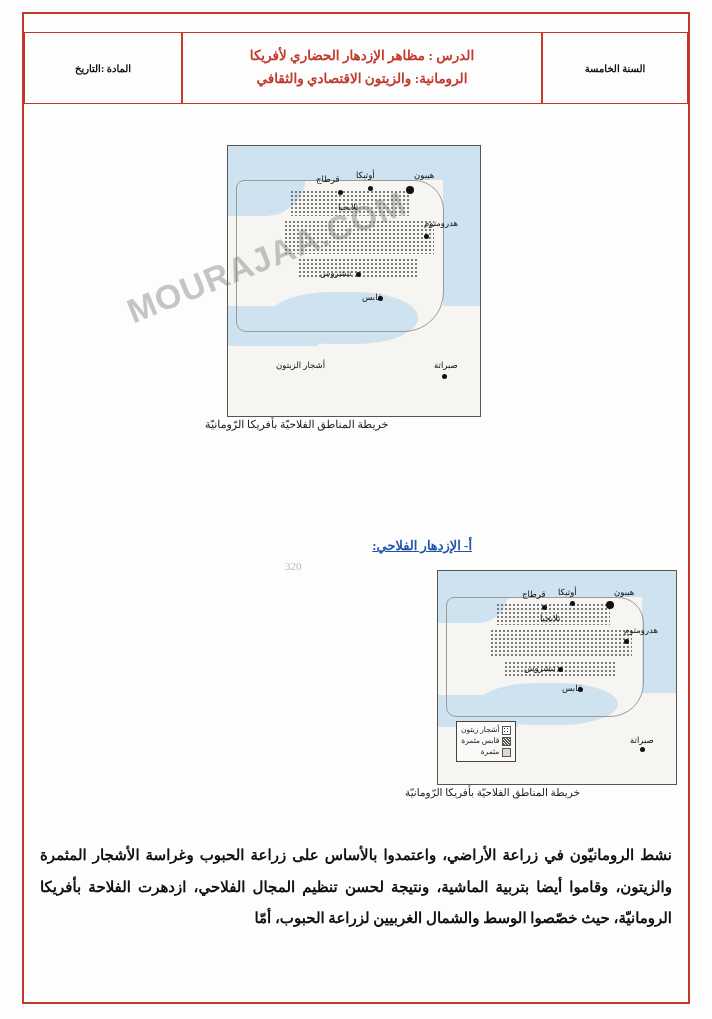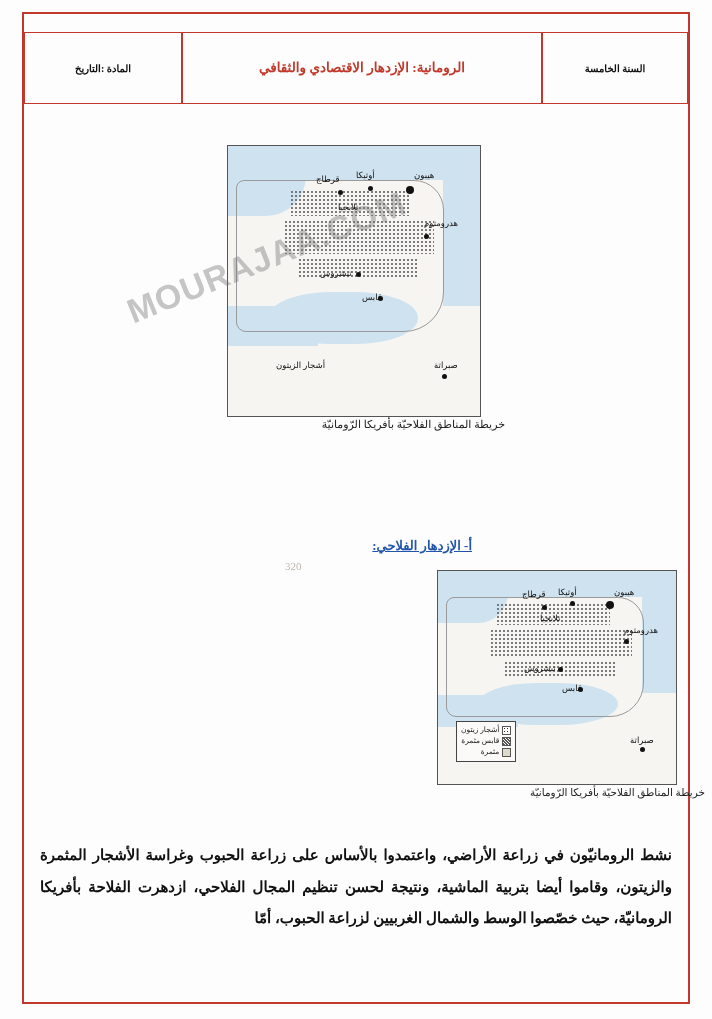--- a/index.html
+++ b/index.html
@@ -83,21 +83,21 @@
     height: 272px;
   }
   #map2 {
     left: 437px;
     top: 570px;
     width: 240px;
     height: 215px;
   }
   .map-caption {
     position: absolute;
-    text-align: right;
+    text-align: left;
     font-size: 11px;
     color: #222;
     width: 300px;
   }
   #cap1 {
     left: 205px;
     top: 418px;
   }
   #cap2 {
     left: 405px;
@@ -223,21 +223,22 @@
 
 <div class="page">
 
   <div class="sheet-border"></div>
 
   <div class="header-table">
     <div class="hcell year">
       <span>السنة الخامسة</span>
     </div>
     <div class="hcell lesson">
-      <span class="line2">الرومانية: الإزدهار الاقتصادي والثقافي</span>
+      <span>الدرس : مظاهر الإزدهار الحضاري لأفريكا</span>
+      <span class="line2">الرومانية: والزيتون الاقتصادي والثقافي</span>
     </div>
     <div class="hcell subject">
       <span>المادة :التاريخ</span>
     </div>
   </div>
 
   <div class="map-box" id="map1">
 
     <div class="sea" style="left:0;top:0;width:254px;height:34px;"></div>
     <div class="sea" style="left:0;top:30px;width:78px;height:40px;border-radius:0 0 40px 0;"></div>

